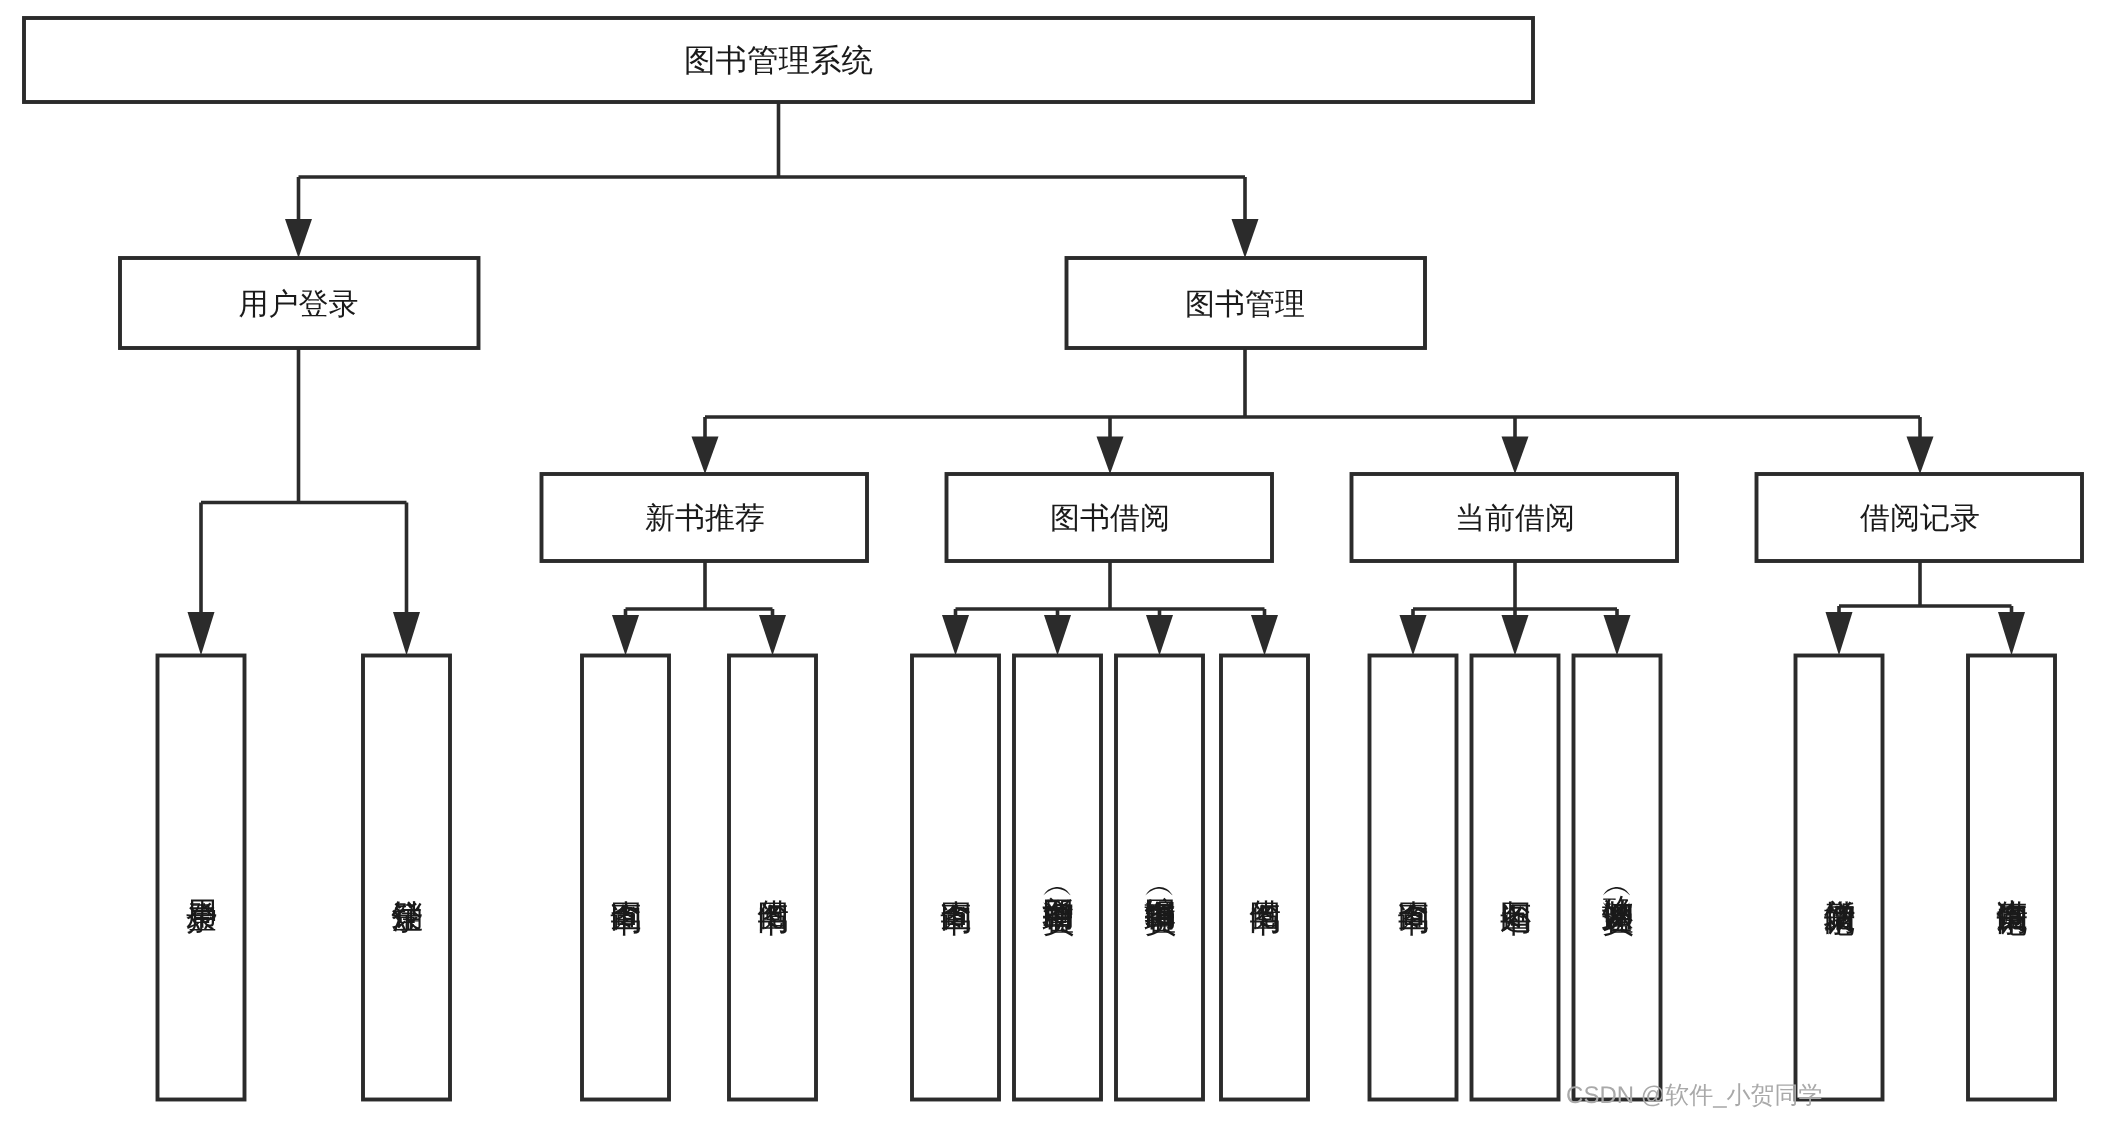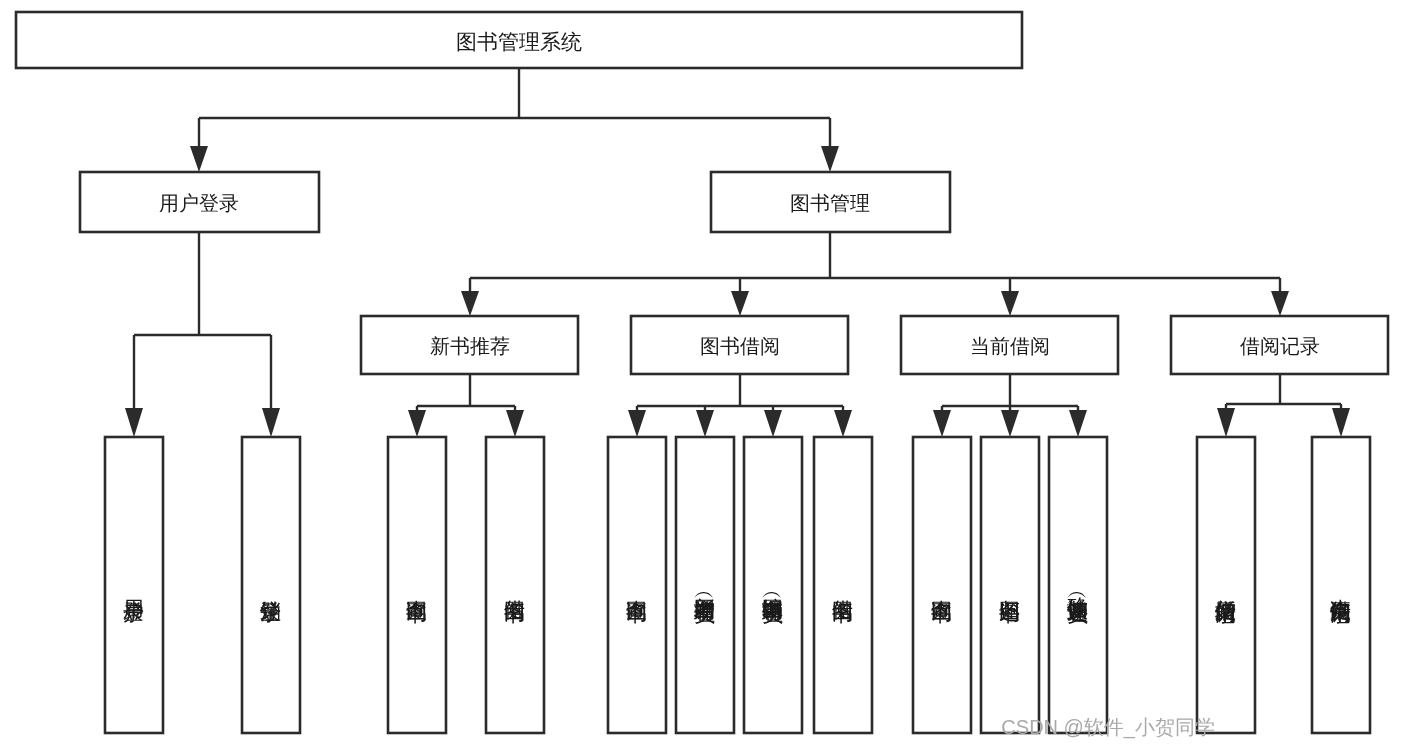--- a/index.html
+++ b/index.html
@@ -58,21 +58,21 @@
     text-anchor: middle;
     dominant-baseline: central;
     writing-mode: vertical-rl;
     letter-spacing: 1px;
   }
   .watermark {
     position: absolute;
     right: 8px;
     bottom: 6px;
     font-family: "Liberation Sans", "DejaVu Sans", sans-serif;
-    font-size: 20px;
+    font-size: 16px;
     color: #a9a9a9;
     white-space: nowrap;
     pointer-events: none;
     user-select: none;
   }
 </style>
 </head>
 <body>
 
 <div id="diagram-root">

